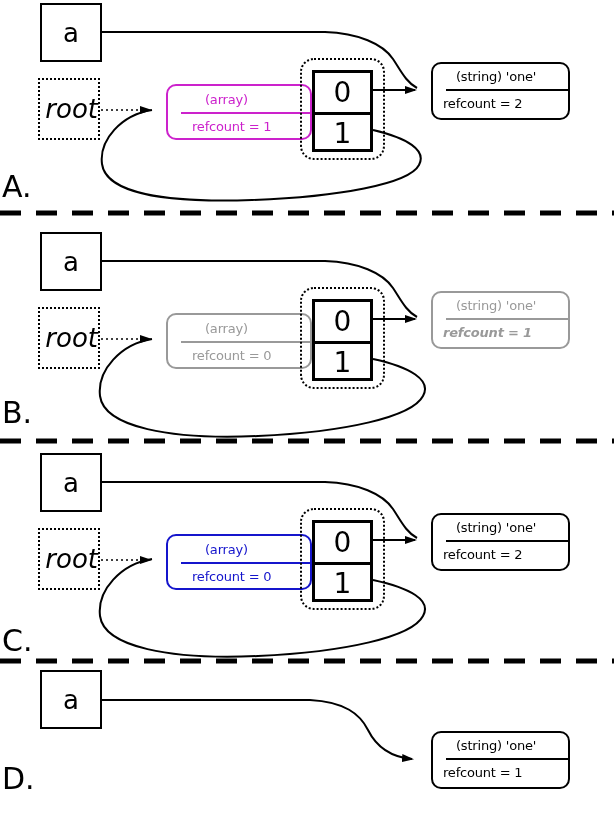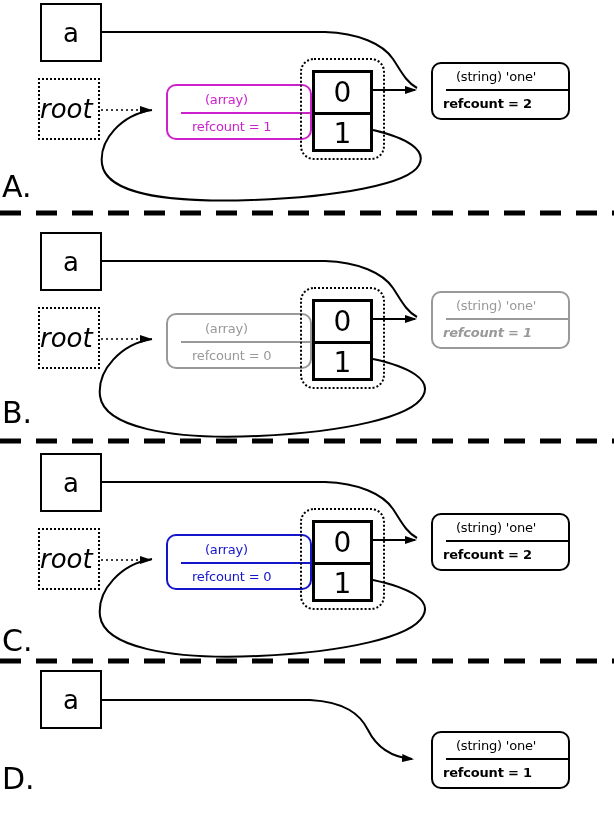--- a/index.html
+++ b/index.html
@@ -11,39 +11,39 @@
   .abs{position:absolute;box-sizing:border-box;}
   
   .varbox{
     width:62px;height:59px;border:2px solid #000;background:#fff0;
     display:flex;align-items:center;justify-content:center;
     font-size:26px;line-height:1;
   }
   
   .rootbox{
     width:62px;height:62px;border:2px dotted #000;
-    display:flex;align-items:center;justify-content:flex-start;
+    display:flex;align-items:center;justify-content:flex-end;
     font-style:italic;font-size:26px;line-height:1;
   }
   
   .zval{
     border:2px solid #000;border-radius:10px;background:transparent;
   }
   .zval .row{
     font-size:13px;letter-spacing:-0.2px;
     display:flex;align-items:center;padding-left:24px;
     white-space:nowrap;overflow:hidden;
   }
   .zval .row1{border-bottom:2px solid #000;margin-left:13px;}
   .arraybox{width:146px;height:56px;}
   .arraybox .row1{height:26px;}
   .arraybox .row2{height:24px;}
   .stringbox{width:139px;height:58px;}
   .stringbox .row1{height:25px;}
-  .stringbox .row2{height:25px;font-weight:bold;}
+  .stringbox .row2{height:25px;}
   .stringbox .row{padding-left:10px;}
   
   .hl-magenta{border-color:#cc22cc;color:#cc22cc;}
   .hl-magenta .row1{border-bottom-color:#cc22cc;}
   .hl-gray{border-color:#999999;color:#999999;}
   .hl-gray .row1{border-bottom-color:#999999;}
   .hl-blue{border-color:#1515cc;color:#1515cc;}
   .hl-blue .row1{border-bottom-color:#1515cc;}
   .emph{font-weight:bold;font-style:italic;}
   

